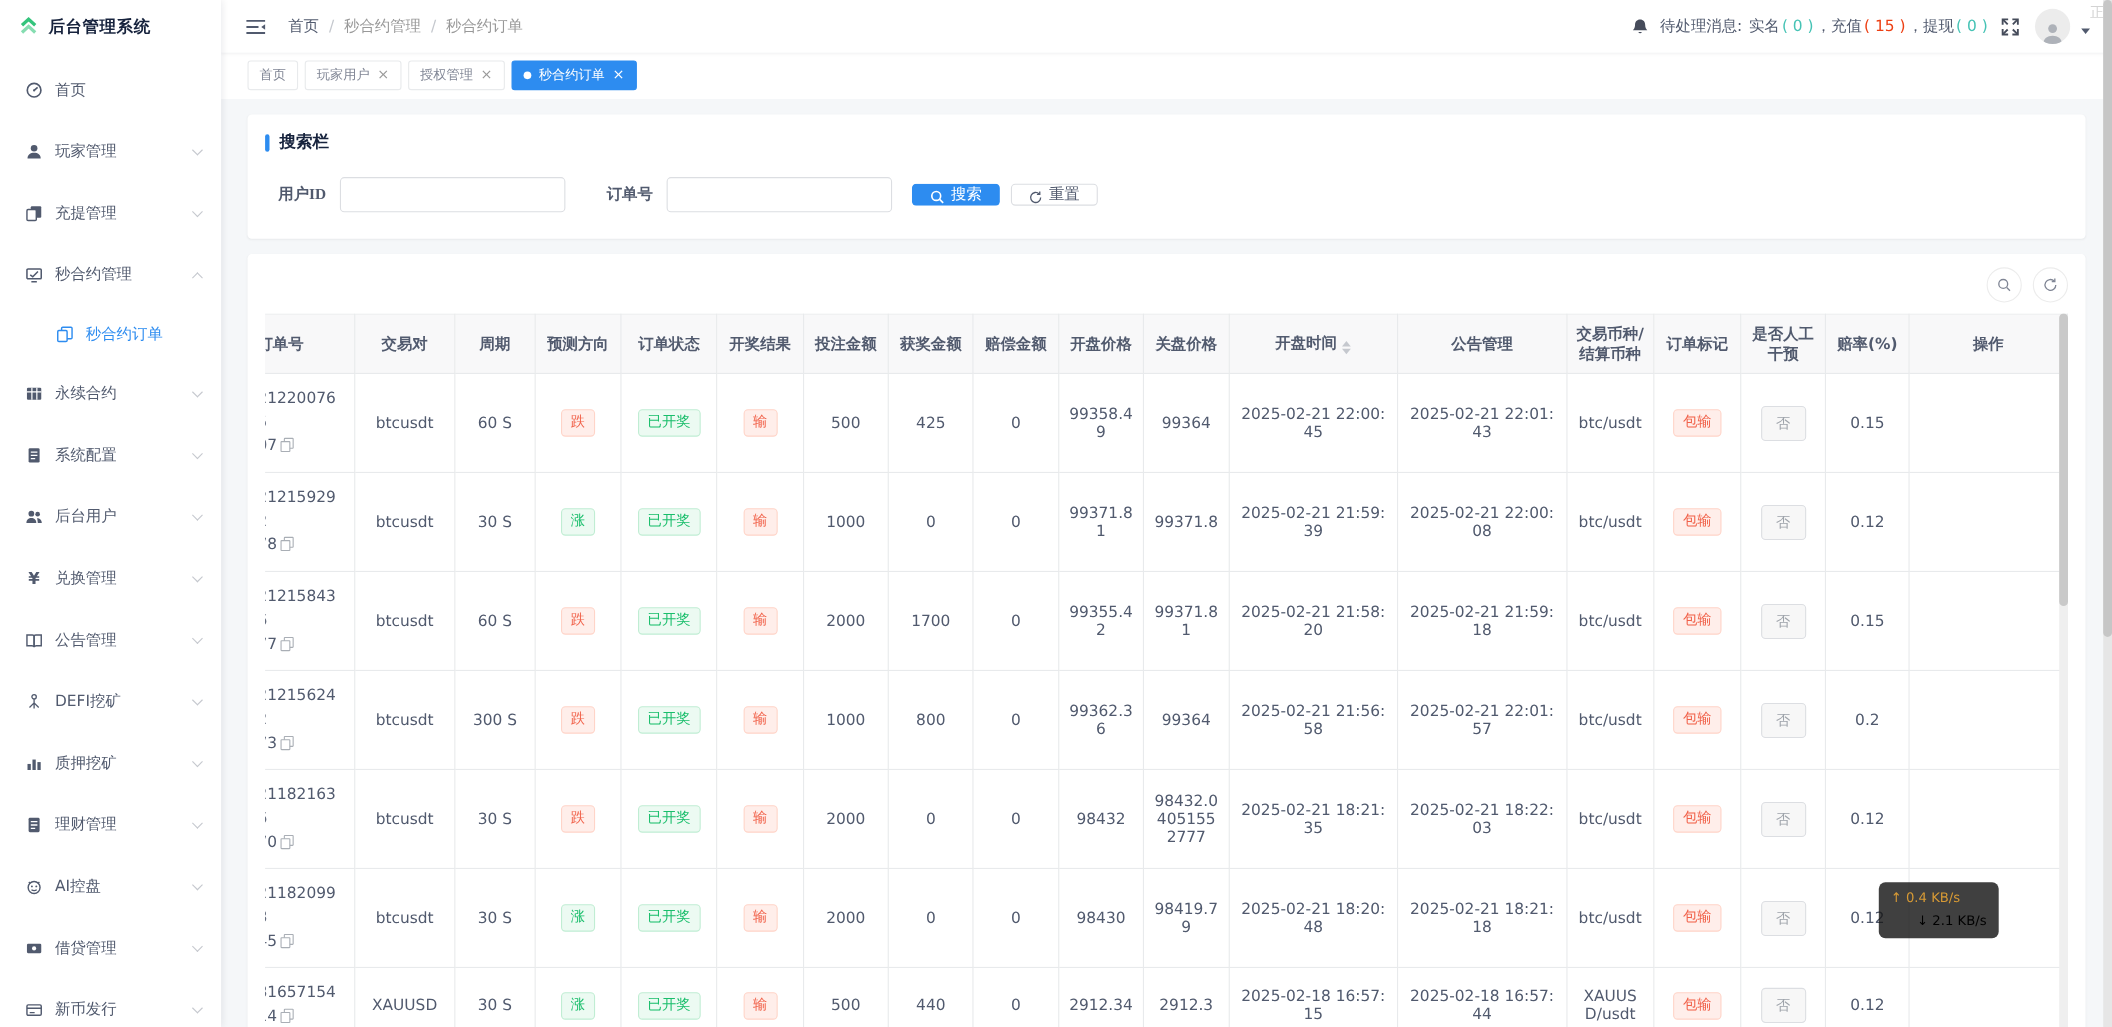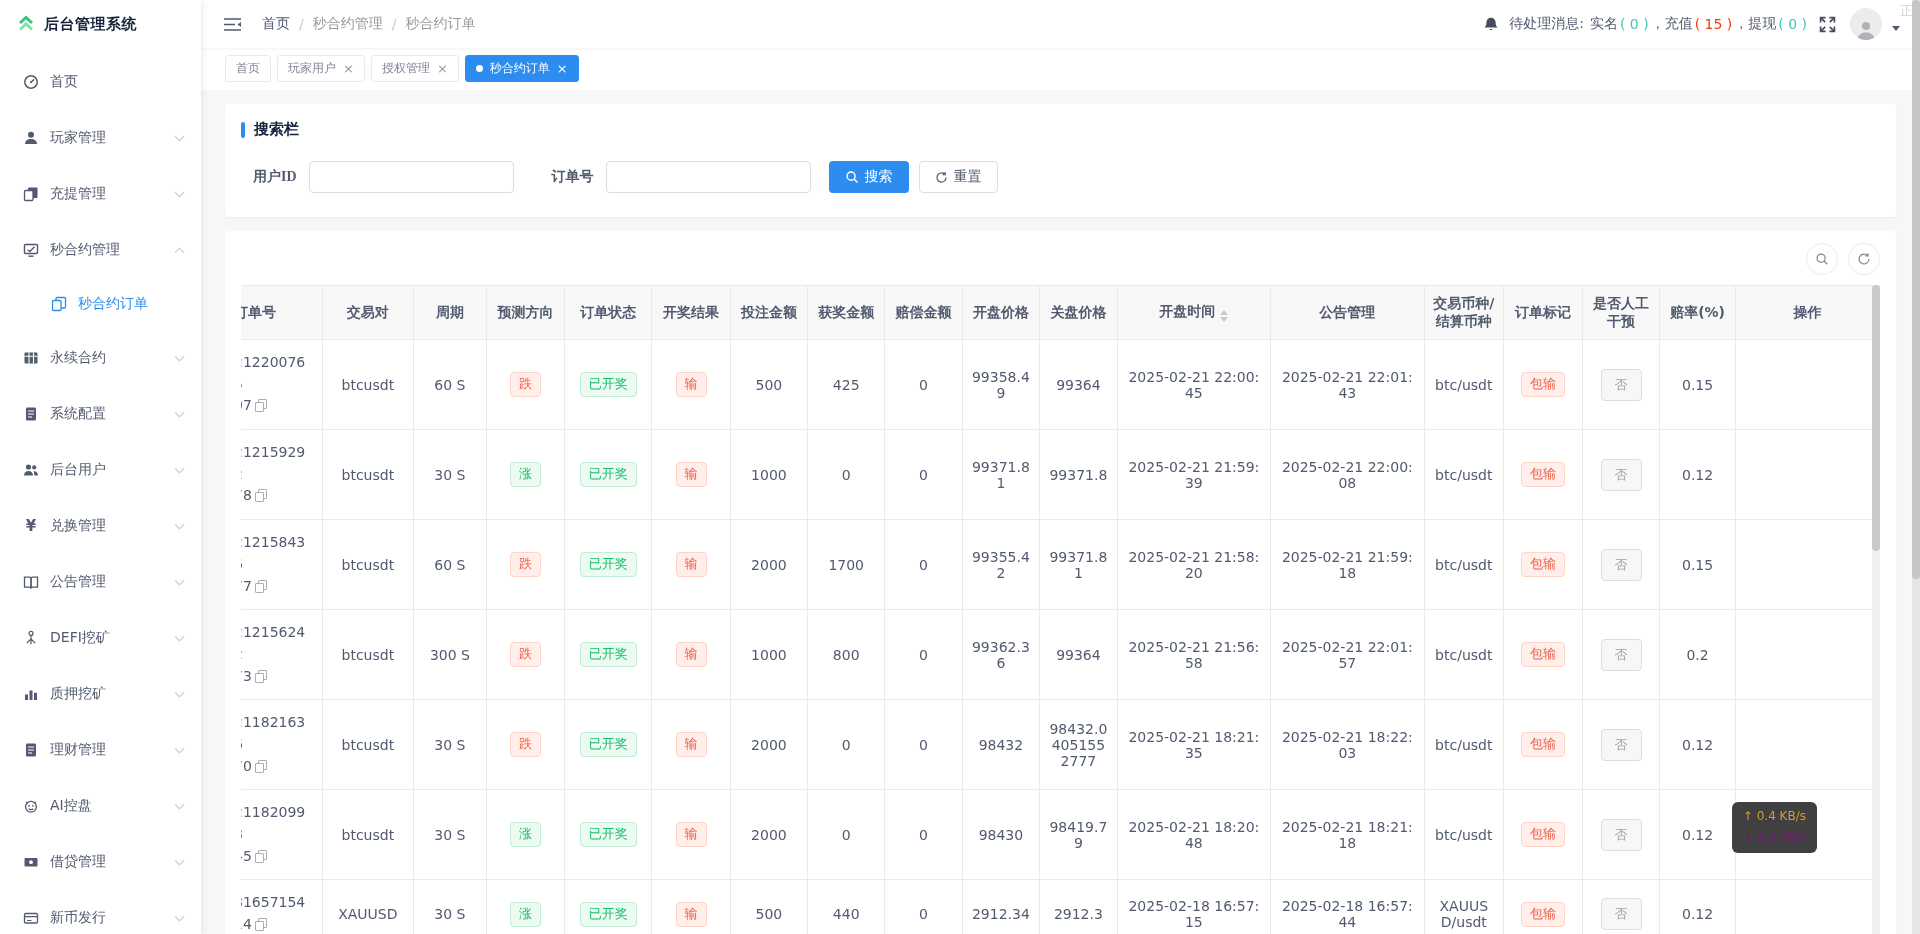--- a/index.html
+++ b/index.html
@@ -47,21 +47,21 @@
 
 .content { flex:1; padding:14px 24px 0; overflow:hidden; }
 .card { background:#fff; border-radius:4px; box-shadow:0 1px 2px rgba(0,0,0,.05); }
 .search-card { padding:14px 16px 24px; }
 .card-title { display:flex; align-items:center; gap:9px; font-size:15px; font-weight:bold; color:#17233d; margin:2px 0 22px; }
 .accent { width:4px; height:16px; background:#2d8cf0; border-radius:2px; }
 .search-form { display:flex; align-items:center; padding-left:12px; }
 .f-label { font-weight:bold; font-size:14px; color:#515a6e; margin-right:12px;font-family:Liberation Serif, serif; }
 .txt { width:205px; height:32px; border:1px solid #dcdee2; border-radius:4px; padding:0 10px; font-size:14px; color:#515a6e; outline:none; background:#fff; }
 .gap2 { margin-left:38px; }
-.btn { height:32px; border-radius:4px; font-size:14px; display:inline-flex; align-items:center; gap:6px; padding:0 15px; cursor:pointer; border:1px solid transparent; }
+.btn { height:20px; border-radius:4px; font-size:14px; display:inline-flex; align-items:flex-end; gap:6px; padding:0 15px; cursor:pointer; border:1px solid transparent; }
 .btn-primary { background:#2d8cf0; color:#fff; margin-left:18px; }
 .btn-default { background:#fff; border-color:#dcdee2; color:#515a6e; margin-left:10px; }
 
 .table-card { margin-top:14px; padding:12px 16px 6px; position:relative; }
 .table-tools { display:flex; justify-content:flex-end; gap:10px; margin-bottom:10px; }
 .tool-btn { width:32px; height:32px; border-radius:50%; border:1px solid #ececec; display:flex; align-items:center; justify-content:center; color:#808695; background:#fff; cursor:pointer; }
 
 .table-wrap { overflow:hidden; position:relative; }
 table { border-collapse:collapse; table-layout:fixed; margin-left:-16px; }
 th,td { border:1px solid #e8eaec; text-align:center; font-size:14px; color:#515a6e; word-break:break-all; }
@@ -80,21 +80,21 @@
 .tag-red { color:#f16149; background:#ffeeea; border-color:#ffd4c8; }
 .tag-green { color:#19be6b; background:#ecfaf2; border-color:#c0edd3; }
 .btn-mini { display:inline-block; padding:6px 13px; border-radius:4px; border:1px solid #dcdee2; background:#f7f7f7; color:#9ea3aa; font-size:13px; cursor:pointer; white-space:nowrap; }
 
 .v-scroll { position:absolute; top:0; right:0; bottom:0; width:8px; background:#efefef; border-radius:4px; }
 .v-thumb { position:absolute; top:0; right:0; width:8px; height:40%; background:#c9c9c9; border-radius:4px; }
 
 
 .net-overlay { position:absolute; right:103px; bottom:81px; background:rgba(22,22,22,.82); border-radius:6px; padding:4px 11px 6px; font-size:12px; line-height:1.7; z-index:20; }
 .net-up { color:#d79a35; white-space:nowrap; }
-.net-down { color:#701a75; white-space:nowrap; }
+.net-down { color:#000000; white-space:nowrap;margin-left:24px; }
 .watermark { position:absolute; top:2px; right:-6px; color:#d3d3d3; font-size:13px; z-index:6; }
 .page-scrollbar { position:absolute; right:0; top:0; bottom:0; width:8px; background:#e6e6e6; z-index:30; }
 .page-thumb { position:absolute; top:0; width:8px; height:62%; background:#c6c6c6; border-radius:4px; }
 </style>
 </head>
 <body>
 
 <div class="page">
 
   <aside class="sidebar">

